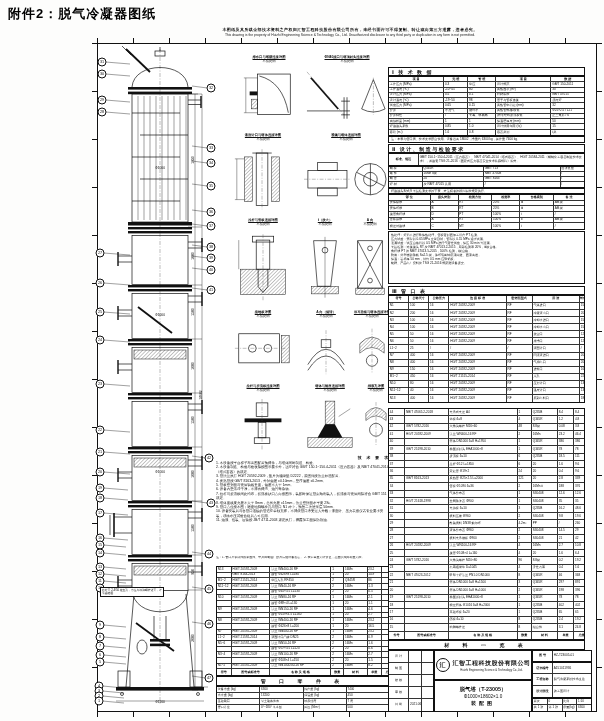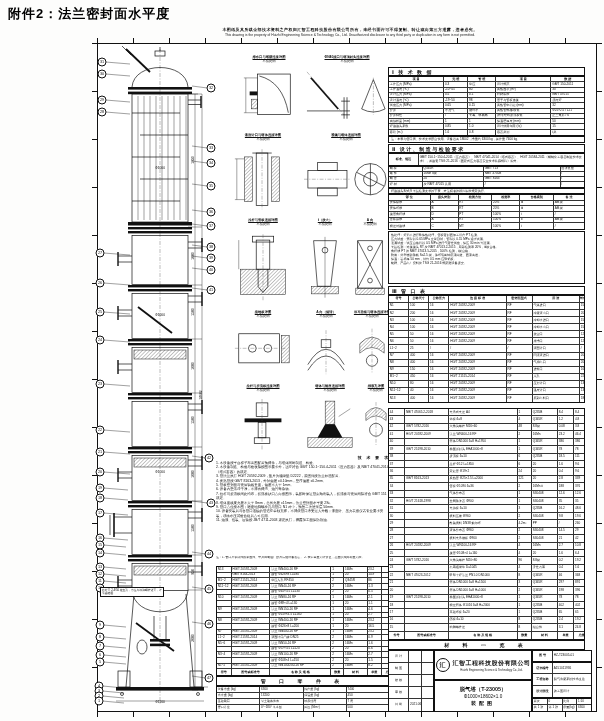--- a/index.html
+++ b/index.html
@@ -95,21 +95,21 @@
   .tb-title{position:absolute;left:434px;top:680px;width:98px;height:32px;border:1px solid #111;box-sizing:border-box;display:flex;flex-direction:column;align-items:center;justify-content:center;background:#fff;}
   .tb-t1{font-size:5.4px;font-weight:700;}
   .tb-t2{font-size:4.6px;margin-top:1px;}
   .tb-t3{font-size:5px;font-weight:700;margin-top:1px;letter-spacing:3px;}
 </style>
 </head>
 <body>
 
 <div class="page">
 
-  <div class="attach-title">附件2：法兰密封面水平度</div>
+  <div class="attach-title">附件2：脱气冷凝器图纸</div>
 
   <div class="sheet-border"></div>
   <div class="tick tick-top"></div>
   <div class="tick tick-bot"></div>
   <div class="tick v tick-left"></div>
   <div class="tick v tick-right"></div>
 
   <div class="banner">
     <div class="zh">本图纸及其所载全部技术资料之产权归汇智工程科技股份有限公司所有，未经书面许可不得复制、转让或向第三方泄露，违者必究。</div>
     <div class="en">This drawing is the property of Huizhi Engineering Science &amp; Technology Co., Ltd. Unauthorized disclosure to any third party or duplication in any form is not permitted.</div>

